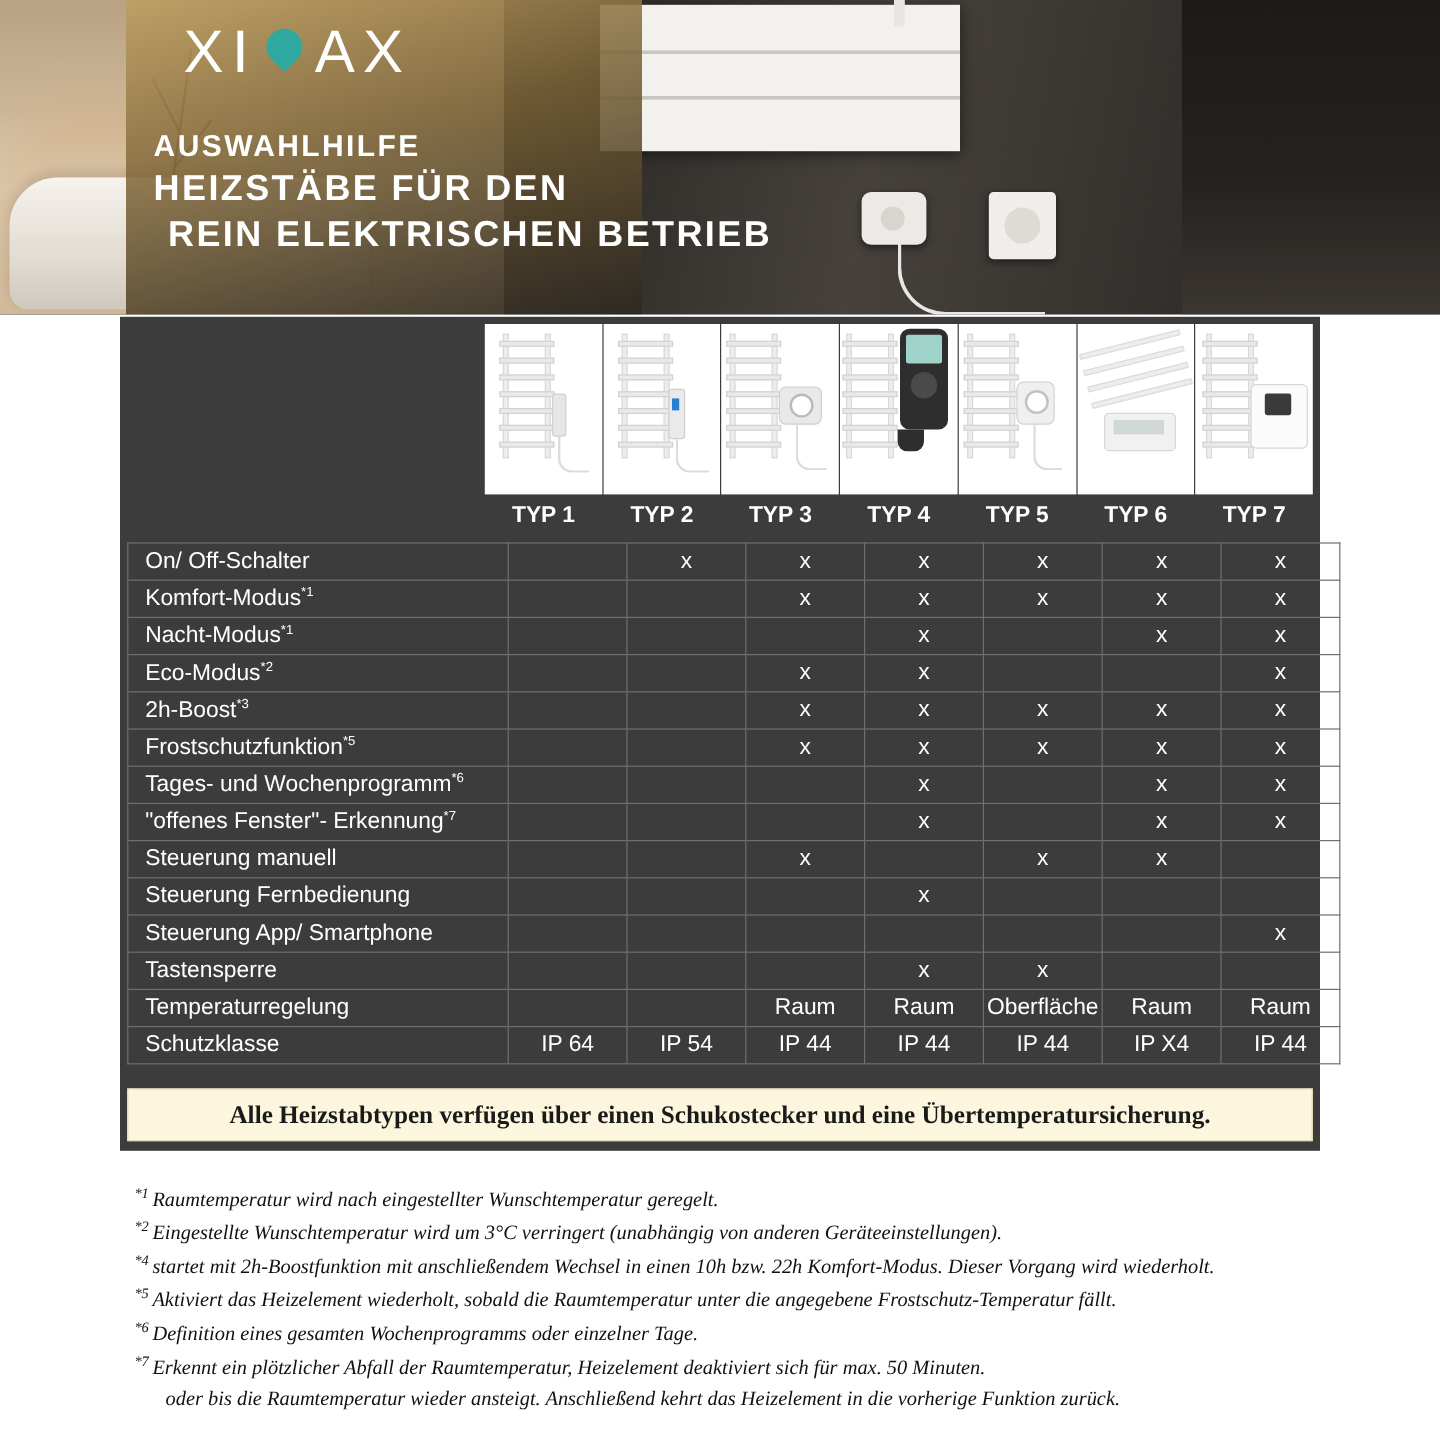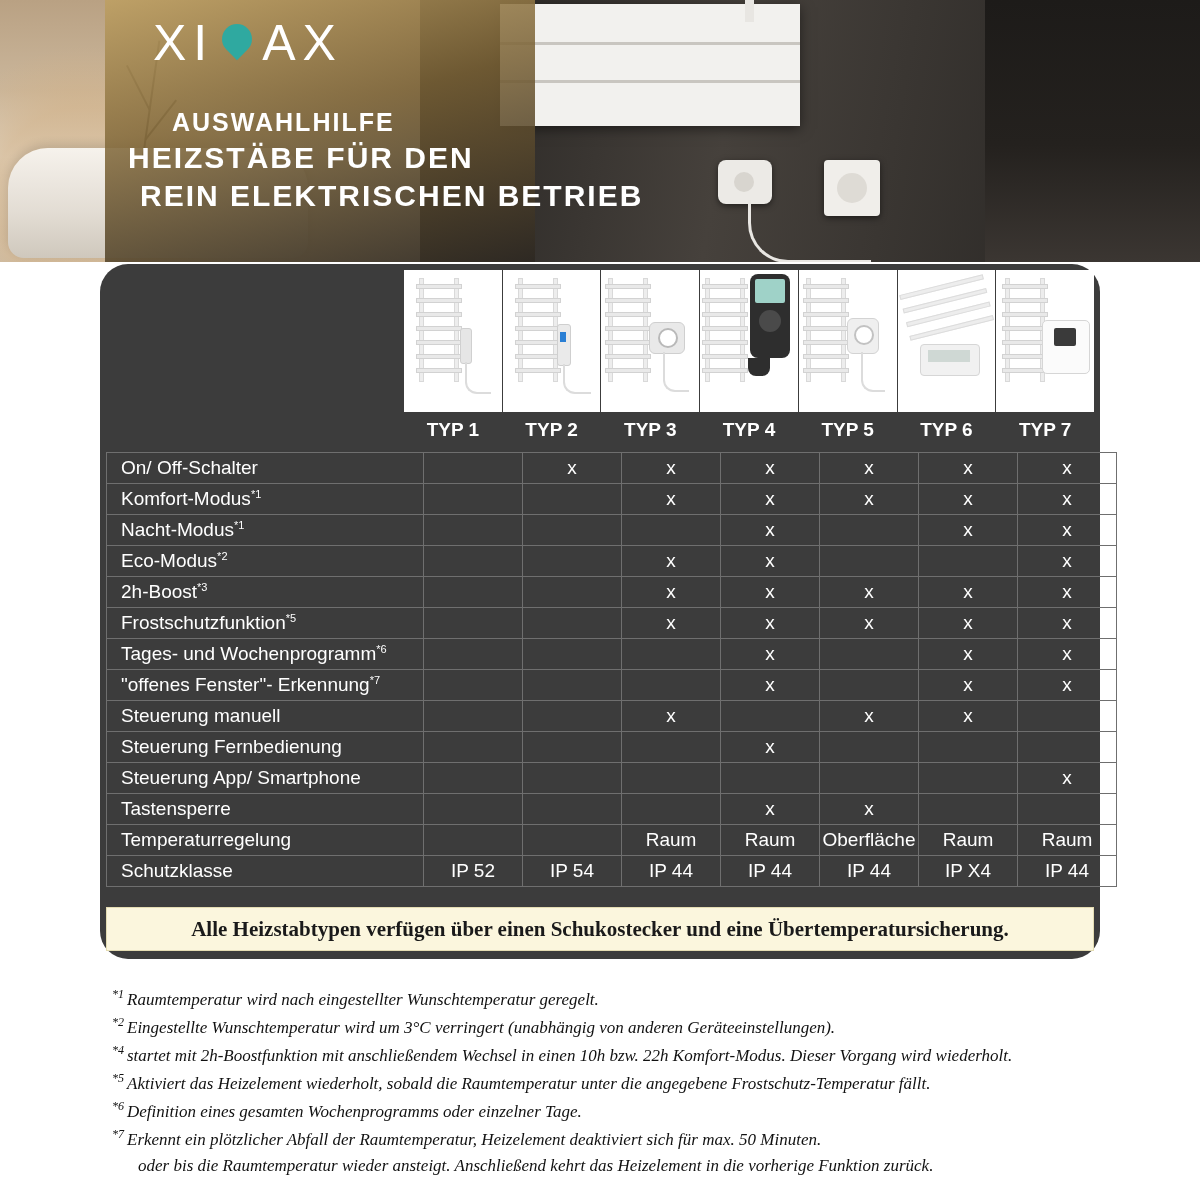--- a/index.html
+++ b/index.html
@@ -162,33 +162,32 @@
     transform: rotate(-45deg);
     background: #2fa9a0;
   }
   .hero-sub {
     position: absolute;
     left: 128px; top: 108px;
     color: #ffffff;
     font-weight: bold;
     letter-spacing: 2px;
   }
-  .hero-sub .l1 { font-size: 25px; margin-left: 44px; }
+  .hero-sub .l1 { font-size: 25px; }
   .hero-sub .l2 { font-size: 30px; margin-top: 4px; }
   .hero-sub .l3 { font-size: 30px; margin-top: 4px; margin-left: 12px; }
 
   
   .panel {
     position: absolute;
     left: 100px; top: 264px;
     width: 1000px;
     background: #3c3c3c;
     padding: 6px 6px 8px 6px;
     box-sizing: border-box;
-    border-radius: 28px;
   }
   .icon-row {
     display: flex;
     height: 142px;
   }
   .icon-spacer { width: 302px; }
   .icon-cell {
     width: 99px;
     background: #ffffff;
     margin-right: 1px;
@@ -581,21 +580,21 @@
           <td class="val"></td>
           <td class="val"></td>
           <td class="val">Raum</td>
           <td class="val">Raum</td>
           <td class="val">Oberfläche</td>
           <td class="val">Raum</td>
           <td class="val">Raum</td>
         </tr>
         <tr>
           <td class="label">Schutzklasse</td>
-          <td class="val">IP 52</td>
+          <td class="val">IP 64</td>
           <td class="val">IP 54</td>
           <td class="val">IP 44</td>
           <td class="val">IP 44</td>
           <td class="val">IP  44</td>
           <td class="val">IP X4</td>
           <td class="val">IP 44</td>
         </tr>
       </tbody>
   </table>
 

